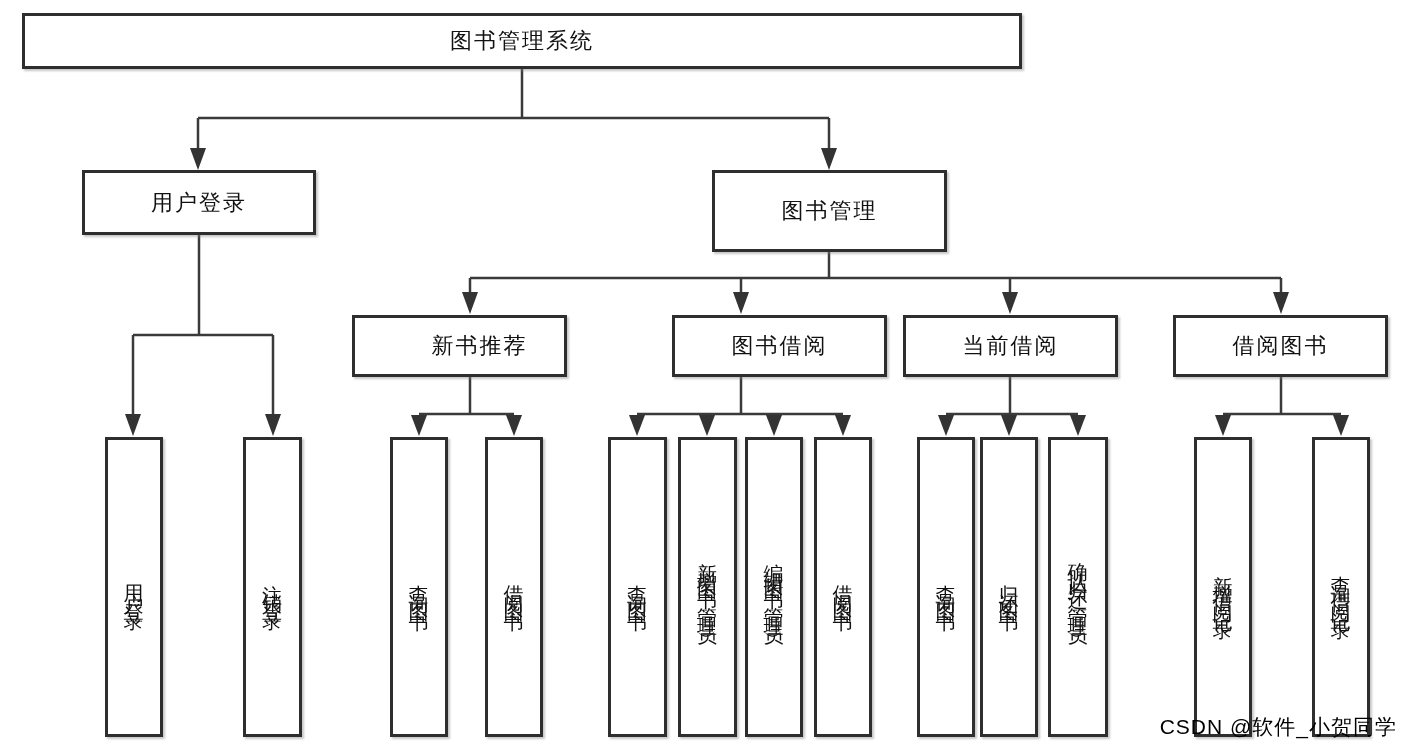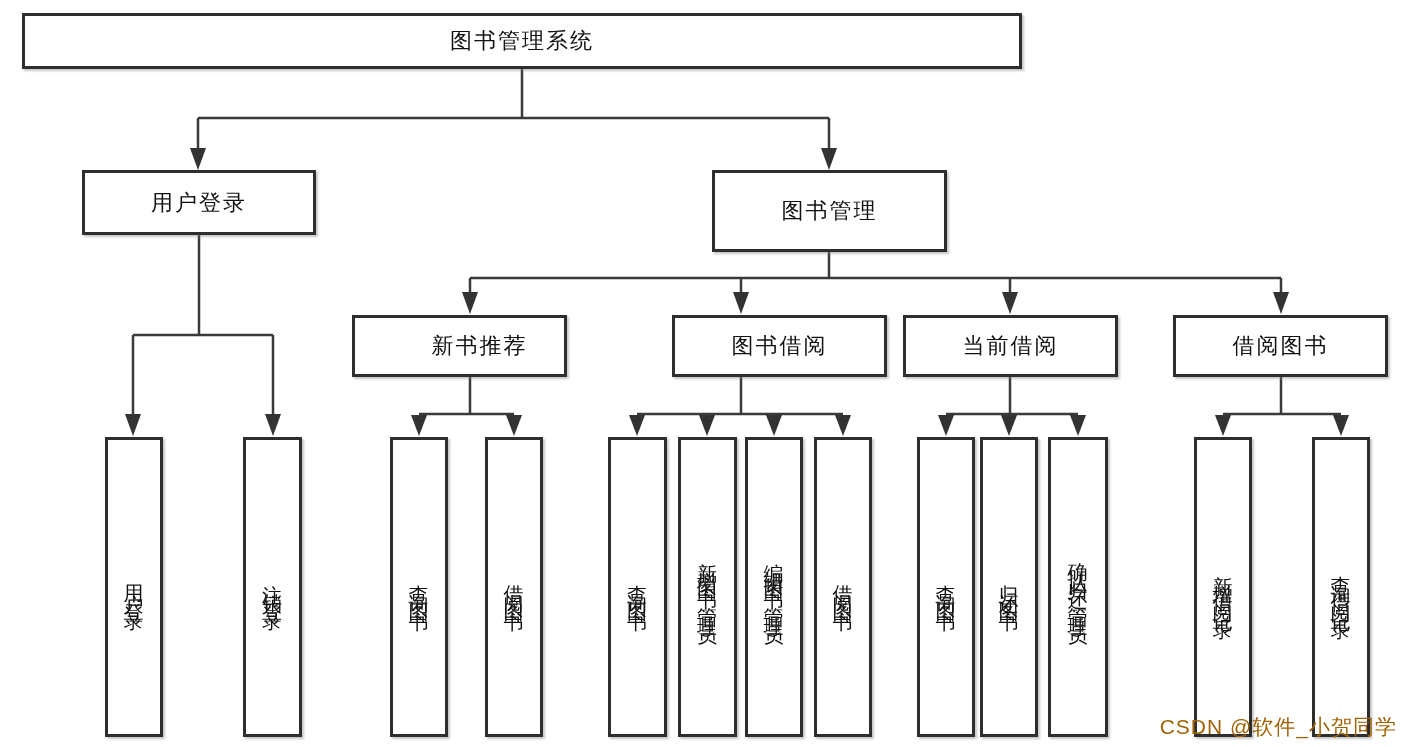--- a/index.html
+++ b/index.html
@@ -29,21 +29,21 @@
     font-size:20px;
     letter-spacing:9px;
     line-height:1;
     white-space:nowrap;
   }
   .watermark{
     position:absolute;
     right:8px;
     bottom:6px;
     font-size:21px;
-    color:#a16207;
+    color:#000000;
     letter-spacing:1px;
     white-space:nowrap;
   }
 </style>
 </head>
 <body>
 
 <div class="stage">
 
   <svg class="connectors" viewBox="0 0 1405 747" xmlns="http://www.w3.org/2000/svg">

